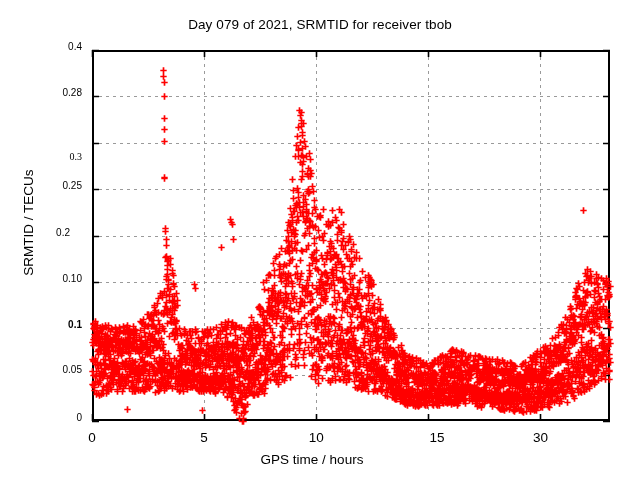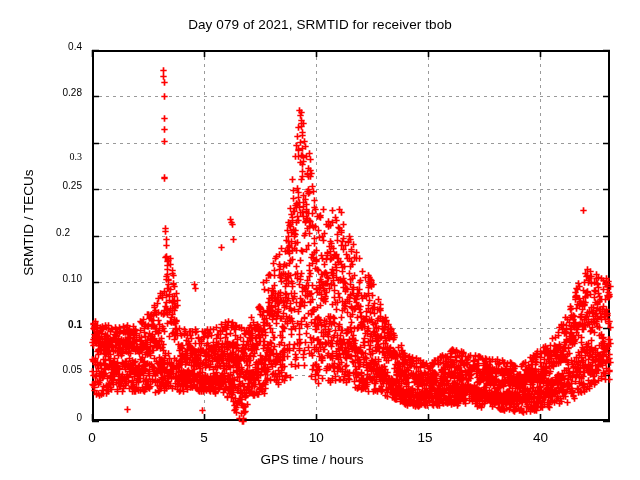--- a/index.html
+++ b/index.html
@@ -142,17 +142,17 @@
       <div class="ytick-label" style="left: 12px; top: 319.25px; font-weight: bold;">0.1</div>
       <div class="ytick-label" style="left: 12px; top: 272.875px;">0.10</div>
       <div class="ytick-label" style="left: 0; top: 226.5px;">0.2</div>
       <div class="ytick-label" style="left: 12px; top: 180.125px; text-align: right;">0.25</div>
       <div class="ytick-label" style="left: 12px; top: 151px; font-family: Liberation Serif, serif;">0.3</div>
       <div class="ytick-label" style="left: 12px; top: 87.375px;">0.28</div>
       <div class="ytick-label" style="left: 12px; top: 41px;">0.4</div>
       <div class="xtick-label" style="left: 72px; top: 430px;">0</div>
       <div class="xtick-label" style="left: 184.121px; top: 430px;">5</div>
       <div class="xtick-label" style="left: 296.242px; top: 430px;">10</div>
-      <div class="xtick-label" style="left: 405px; top: 430px;">15</div>
-      <div class="xtick-label" style="left: 520.485px; top: 430px;">40</div>
+      <div class="xtick-label" style="left: 417px; top: 430px;">15</div>
+      <div class="xtick-label" style="left: 520.485px; top: 430px;">30</div>
     </div>
 
 </div>
 
 </body></html>

